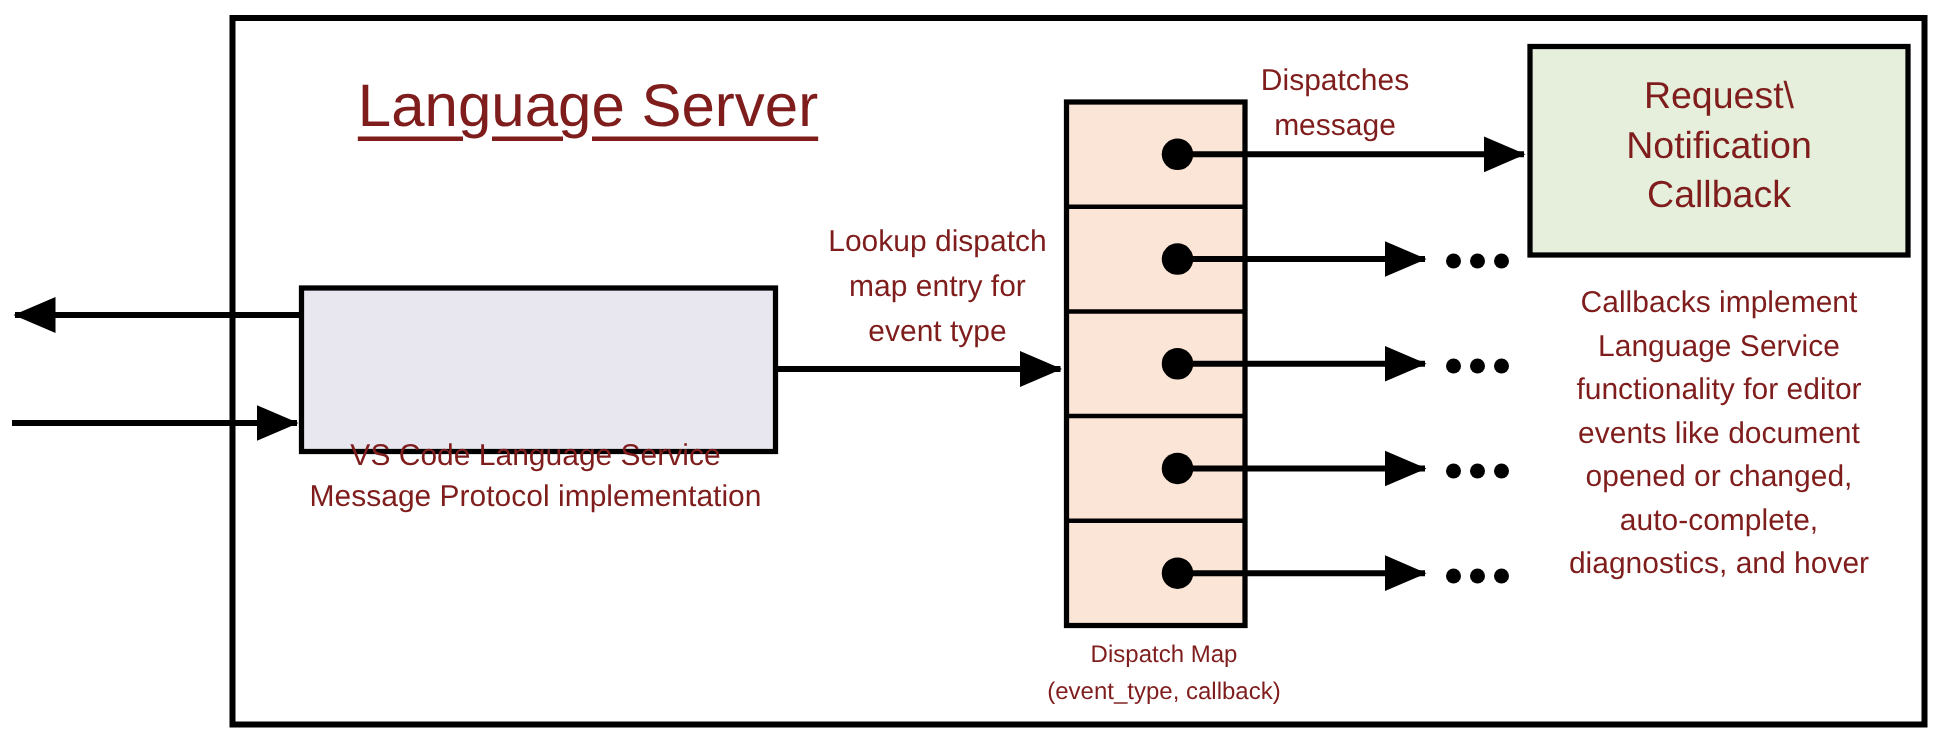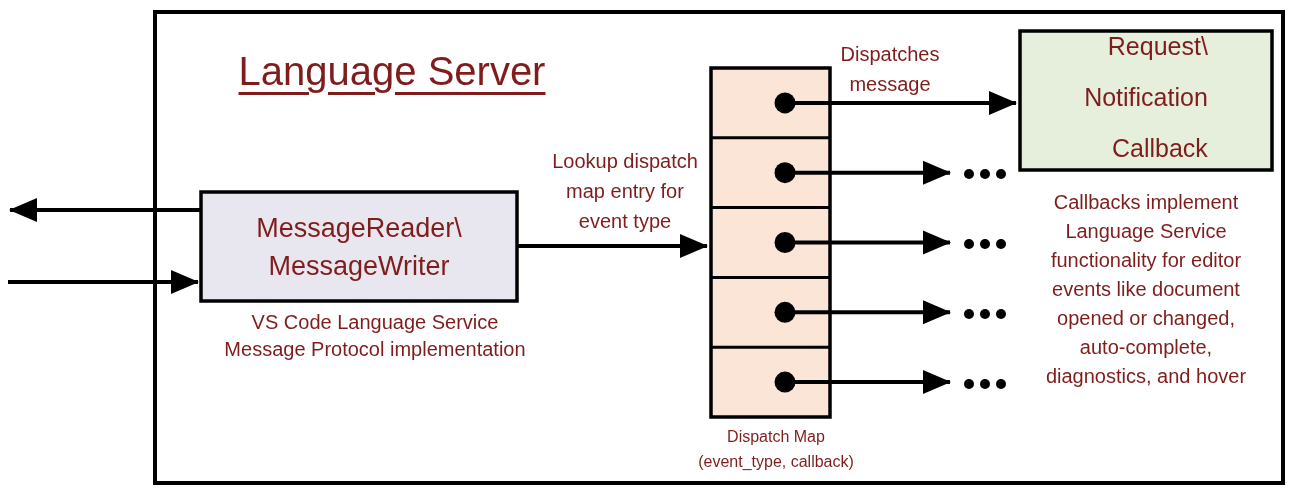--- a/index.html
+++ b/index.html
@@ -28,27 +28,27 @@
     text-decoration: underline;
     text-decoration-thickness: 3px;
     text-underline-offset: 7px;
   }
   .io-label { left: 15px; top: 219px; width: 150px; font-size: 20px; line-height: 29px; }
   .reader-label {
     left: 201px; top: 192px; width: 316px; height: 109px;
     display: flex; align-items: center; justify-content: center;
     font-size: 27px; line-height: 38px;
   }
-  .reader-caption { left: 157px; top: 309px; width: 400px; font-size: 20px; line-height: 27px; margin-left: 18px; }
+  .reader-caption { left: 157px; top: 291px; width: 400px; font-size: 20px; line-height: 27px; }
   .lookup-label { left: 520px; top: 146px; width: 210px; font-size: 20px; line-height: 30px; }
   .dispatches-label { left: 815px; top: 39px; width: 150px; font-size: 20px; line-height: 30px; }
   .callback-label {
     left: 1020px; top: 31px; width: 252px; height: 132px;
     display: flex; align-items: center; justify-content: center;
-    font-size: 25px; line-height: 51px; text-align: right;
+    font-size: 25px; line-height: 33px;
   }
   .callback-caption { left: 996px; top: 188px; width: 300px; font-size: 20px; line-height: 29px; }
   .dispatch-caption { left: 626px; top: 424px; width: 300px; font-size: 16px; line-height: 25px; }
 
   .stroke4 { stroke: #000000; stroke-width: 4; fill: none; }
   .stroke35 { stroke: #000000; stroke-width: 3.5; }
   .stroke3 { stroke: #000000; stroke-width: 3; }
   .dot { fill: #000000; }
 </style>
 </head>
@@ -111,22 +111,20 @@
     <g>
       <circle cx="969" cy="384" r="5" class="dot"></circle>
         <circle cx="985" cy="384" r="5" class="dot"></circle>
         <circle cx="1001" cy="384" r="5" class="dot"></circle>
     </g>
   </svg>
 
   <div class="txt title-wrap"><span class="title-underline">Language Server</span></div>
 
 
-  <div class="txt reader-label">MessageReader\
-MessageWriter</div>
 
   <div class="txt reader-caption">VS Code Language Service
 Message Protocol implementation</div>
 
   <div class="txt italic lookup-label">Lookup dispatch
 map entry for
 event type</div>
 
   <div class="txt italic dispatches-label">Dispatches
 message</div>

